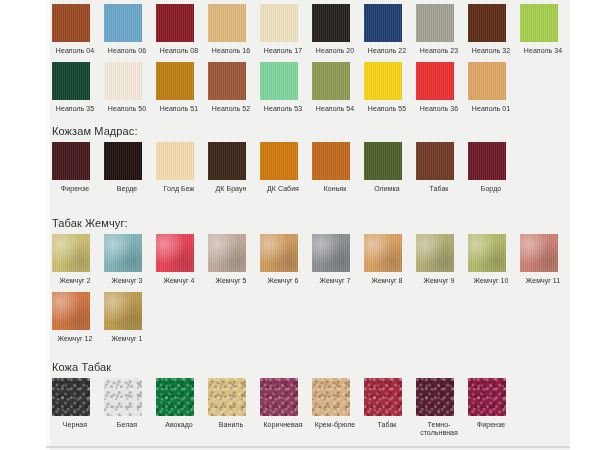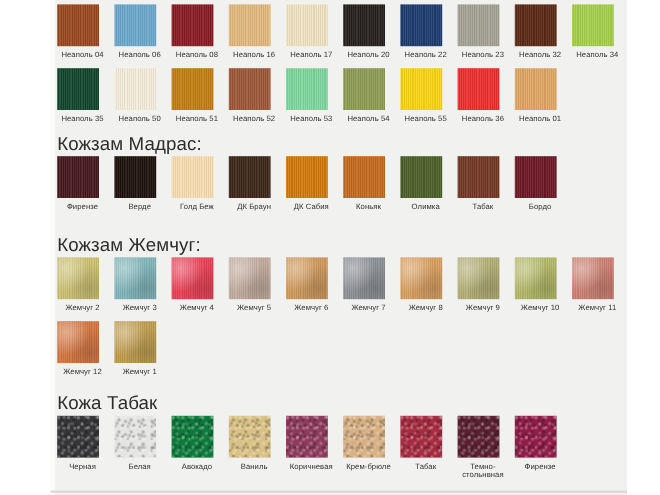--- a/index.html
+++ b/index.html
@@ -45,21 +45,21 @@
     top: 0;
     width: 524px;
     height: 450px;
   }
 
   
   .section {
     position: relative;
   }
   .section-title {
-    font-size: 17px;
+    font-size: 11px;
     color: #2c2c2c;
     padding-left: 6px;
     line-height: 14px;
     letter-spacing: 0.1px;
     white-space: nowrap;
   }
 
   .swatch-row {
     display: flex;
     flex-direction: row;
@@ -278,21 +278,21 @@
             <div class="swatch grain-v" style="background: rgb(113, 55, 35);"></div>
             <div class="swatch-label">Табак</div>
           </div>
           <div class="swatch-cell">
             <div class="swatch grain-v" style="background: rgb(109, 24, 38);"></div>
             <div class="swatch-label">Бордо</div>
           </div>
         </div>
       </div>
       <div class="section" style="position: absolute; left: 0px; top: 216px;">
-        <div class="section-title">Кожзам Жемчуг:</div>
+        <div class="section-title">Табак Жемчуг:</div>
         <div class="swatch-row" style="position: absolute; left: 0px; top: 18px;">
           <div class="swatch-cell">
             <div class="swatch grain-pearl" style="background: rgb(203, 192, 113);"></div>
             <div class="swatch-label">Жемчуг 2</div>
           </div>
           <div class="swatch-cell">
             <div class="swatch grain-pearl" style="background: rgb(127, 181, 185);"></div>
             <div class="swatch-label">Жемчуг 3</div>
           </div>
           <div class="swatch-cell">

